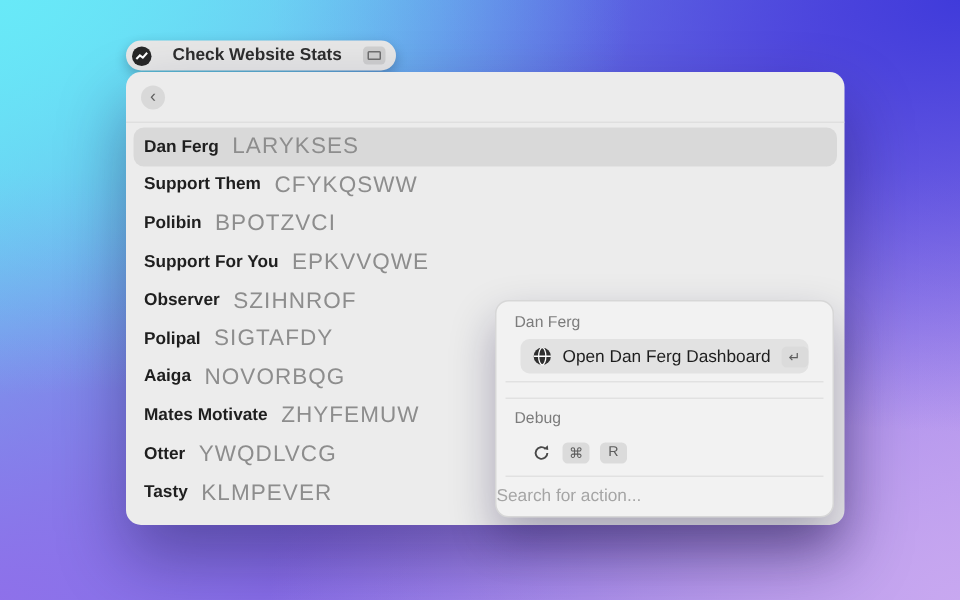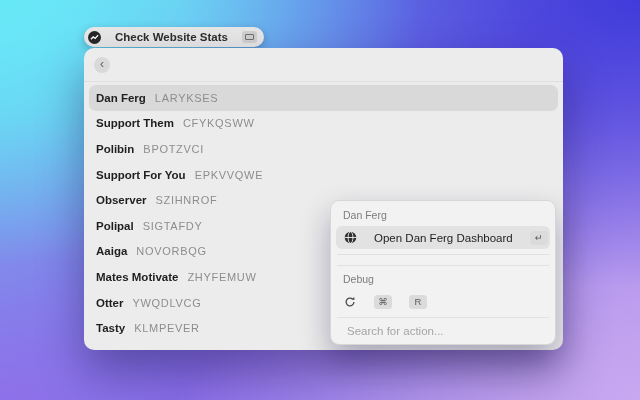--- a/index.html
+++ b/index.html
@@ -59,49 +59,49 @@
   }
   .search-input::placeholder{color:#a2a2a2;}
 
   .list{position:absolute;left:0;right:0;top:34px;bottom:0;padding-top:3px;}
   .row{
     height:25.6px;margin:0 5px;border-radius:7px;
     display:flex;align-items:center;gap:9px;padding:0 7px;
   }
   .row.sel{background:#d9d9d9;}
   .row .name{font-size:11.5px;font-weight:600;color:#1f1f1f;white-space:nowrap;}
-  .row .code{font-size:11px;color:#8d8d8d;letter-spacing:0.7px;white-space:nowrap;}
+  .row .code{font-size:15px;color:#8d8d8d;letter-spacing:0.7px;white-space:nowrap;}
 
   
   .amenu{
     position:absolute;left:330px;top:200px;width:226px;height:145px;
     background:#f2f2f2;border:1px solid #d7d7d7;border-radius:9px;
     box-shadow:0 14px 30px rgba(15,8,60,.3);
     box-sizing:border-box;overflow:hidden;
     display:flex;flex-direction:column;
   }
   .sec-label{font-size:10.5px;color:#7c7c7c;padding:8px 12px 5px;}
   .a-row{
-    display:flex;align-items:center;gap:17px;height:24px;
-    margin:0 5px;border-radius:6px;padding:0 7px;
+    display:flex;align-items:center;gap:7px;height:24px;
+    margin:0 16px;border-radius:6px;padding:0 7px;
   }
   .a-row.sel{background:#e2e2e2;}
   .a-row .a-label{font-size:11.5px;color:#1e1e1e;flex:1;white-space:nowrap;}
   .a-row .a-icon{width:14px;height:14px;flex:0 0 auto;display:flex;align-items:center;justify-content:center;}
   .kbadge{
     min-width:14px;height:14px;padding:0 2px;border-radius:3.5px;background:#dbdbdb;
     display:flex;align-items:center;justify-content:center;
     font-size:9.5px;color:#5d5d5d;flex:0 0 auto;
   }
   .adiv{height:1px;background:#e1e1e1;margin:5px 6px;}
   .adiv.tight{margin:4px 6px 0;}
   .a-search{
     border:none;outline:none;background:transparent;
     font-family:"Liberation Sans",sans-serif;font-size:11.5px;color:#2a2a2a;
-    padding:7px 16px;width:100%;box-sizing:border-box;
+    padding:7px 0;width:100%;box-sizing:border-box;
   }
   .a-search::placeholder{color:#a5a5a5;}
 </style>
 </head>
 <body>
 
 <div class="bg"></div>
 
 <div class="pill">
   <span class="circ">

